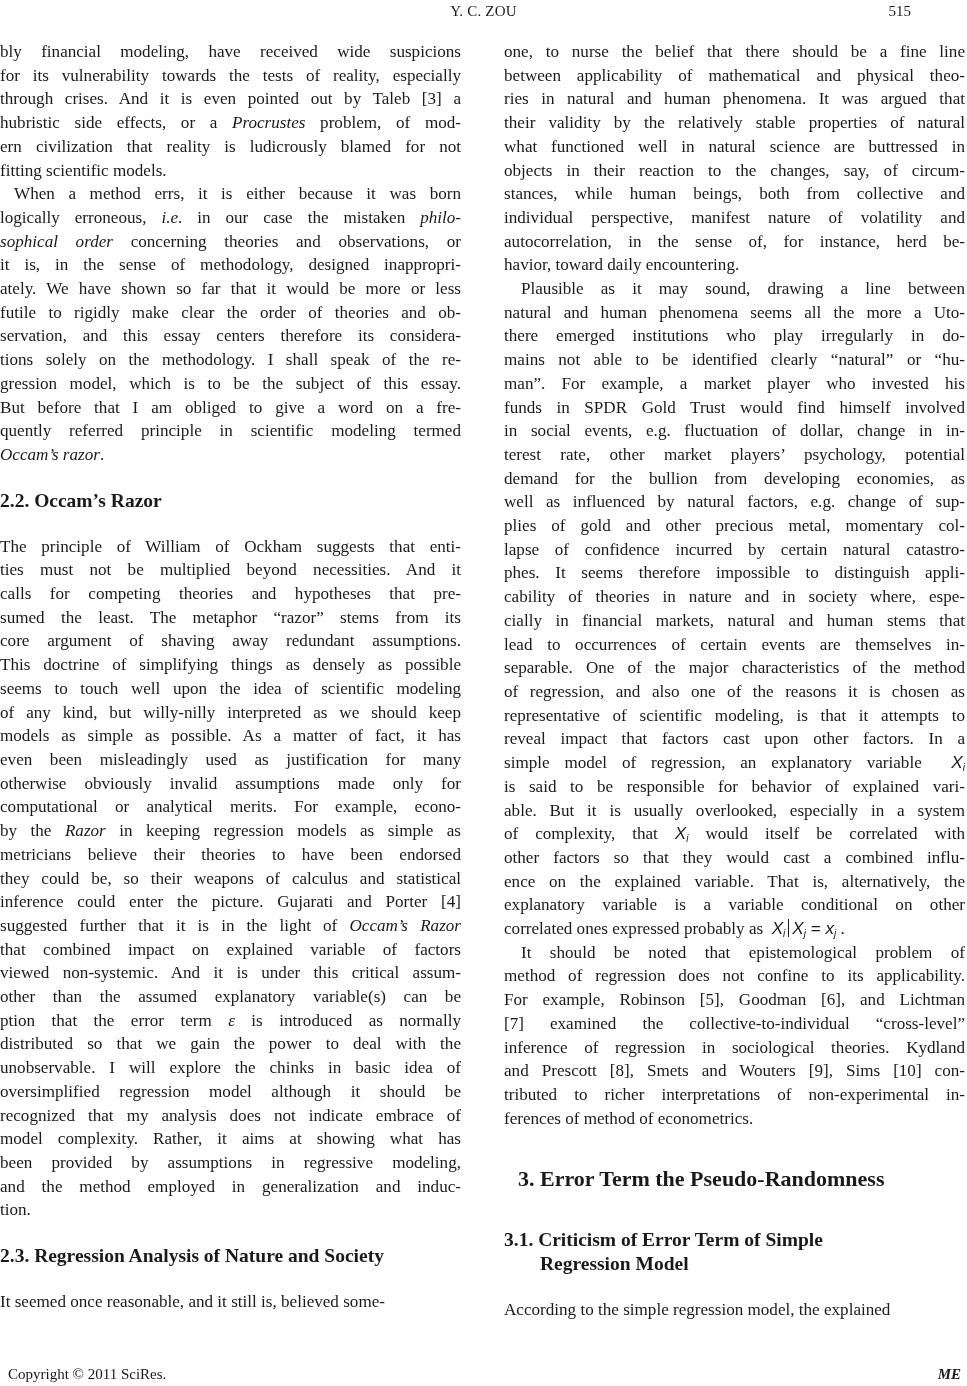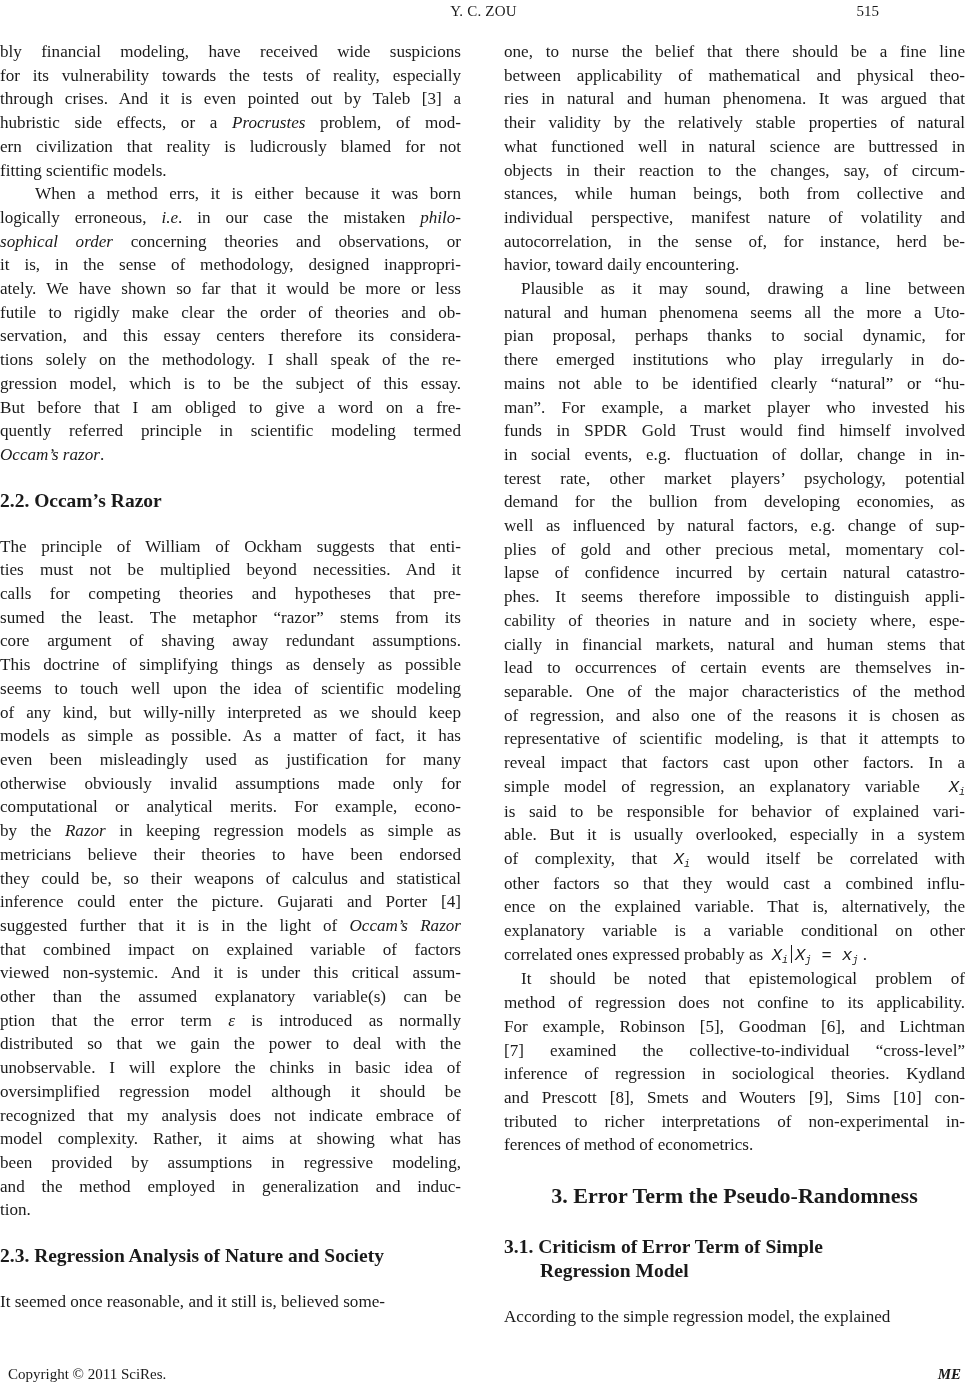--- a/index.html
+++ b/index.html
@@ -4,40 +4,41 @@
   <style>
     html, body { margin: 0; padding: 0; background: #ffffff; }
     body {
       width: 967px; height: 1386px; position: relative; overflow: hidden;
       font-family: "Liberation Serif", "DejaVu Serif", serif;
       color: #1a1a1a;
     }
     .running-head {
       position: absolute; top: 0; left: 0; width: 885px; height: 24px;
       font-size: 15px;
+      padding-left: 32px;
     }
     .running-head .author { position: absolute; left: 0; width: 967px; text-align: center; top: 3px; letter-spacing: 0.2px; }
     .running-head .pageno { position: absolute; right: 6px; top: 3px; }
     .col {
       position: absolute; top: 40px; width: 461px;
       font-size: 17.1px; line-height: 23.7px; text-align: justify;
     }
     .col-left { left: 0; }
     .col-right { left: 504px; }
     .col .line { display: block; text-align: justify; text-align-last: justify; white-space: nowrap; }
     .col .line.last { text-align-last: left; }
     .h2 {
       font-weight: bold; font-size: 19.5px; line-height: 24px;
       margin: 0; text-align: left;
     }
     .h1 {
       font-weight: bold; font-size: 22px; line-height: 26px;
-      margin: 4px; text-align: center;
+      margin: 14px; text-align: left;
     }
-    .math { font-style: italic; font-family: Liberation Mono, monospace; margin-top: 44px; }
+    .math { font-style: italic; font-family: Liberation Sans, sans-serif; margin-top: 44px; }
     sub { font-size: 10px; vertical-align: -3px; line-height: 0; }
     .footer {
       position: absolute; top: 1366px; left: 0; width: 967px; font-size: 15px;
     }
     .footer .copyright { position: absolute; left: 8px; }
     .footer .journal { position: absolute; right: 6px; font-style: italic; font-weight: bold; }
     .gap-lg { height: 22px; }
     .bar { display: inline-block; width: 1px; height: 18px; background: #1a1a1a; vertical-align: -3px; margin: 0 3px; }
   </style>
 </head>
@@ -51,21 +52,21 @@
 <div class="col col-left">
   <div id="l-p1">
       <span class="line">bly financial modeling, have received wide suspicions</span>
       <span class="line">for its vulnerability towards the tests of reality, especially</span>
       <span class="line">through crises. And it is even pointed out by Taleb [3] a</span>
       <span class="line"><span>hubristic side effects, or a </span><i>Procrustes</i><span> problem, of mod-</span></span>
       <span class="line">ern civilization that reality is ludicrously blamed for not</span>
       <span class="line last">fitting scientific models.</span>
     </div>
   <div id="l-p2">
-      <span class="line" style="padding-left: 35px;">When a method errs, it is either because it was born</span>
+      <span class="line" style="padding-left: 14px;">When a method errs, it is either because it was born</span>
       <span class="line"><span>logically erroneous, </span><i>i.e</i><span>. in our case the mistaken </span><i>philo-</i></span>
       <span class="line"><span></span><i>sophical order</i><span> concerning theories and observations, or</span></span>
       <span class="line">it is, in the sense of methodology, designed inappropri-</span>
       <span class="line">ately. We have shown so far that it would be more or less</span>
       <span class="line">futile to rigidly make clear the order of theories and ob-</span>
       <span class="line">servation, and this essay centers therefore its considera-</span>
       <span class="line">tions solely on the methodology. I shall speak of the re-</span>
       <span class="line">gression model, which is to be the subject of this essay.</span>
       <span class="line">But before that I am obliged to give a word on a fre-</span>
       <span class="line">quently referred principle in scientific modeling termed</span>
@@ -122,21 +123,20 @@
       <span class="line">what functioned well in natural science are buttressed in</span>
       <span class="line">objects in their reaction to the changes, say, of circum-</span>
       <span class="line">stances, while human beings, both from collective and</span>
       <span class="line">individual perspective, manifest nature of volatility and</span>
       <span class="line">autocorrelation, in the sense of, for instance, herd be-</span>
       <span class="line last">havior, toward daily encountering.</span>
     </div>
   <div id="r-p2">
       <span class="line" style="padding-left: 17px;">Plausible as it may sound, drawing a line between</span>
       <span class="line">natural and human phenomena seems all the more a Uto-</span>
-      <span class="line">pian proposal, perhaps thanks to social dynamic, for</span>
       <span class="line">there emerged institutions who play irregularly in do-</span>
       <span class="line">mains not able to be identified clearly “natural” or “hu-</span>
       <span class="line">man”. For example, a market player who invested his</span>
       <span class="line">funds in SPDR Gold Trust would find himself involved</span>
       <span class="line">in social events, e.g. fluctuation of dollar, change in in-</span>
       <span class="line">terest rate, other market players’ psychology, potential</span>
       <span class="line">demand for the bullion from developing economies, as</span>
       <span class="line">well as influenced by natural factors, e.g. change of sup-</span>
       <span class="line">plies of gold and other precious metal, momentary col-</span>
       <span class="line">lapse of confidence incurred by certain natural catastro-</span>

